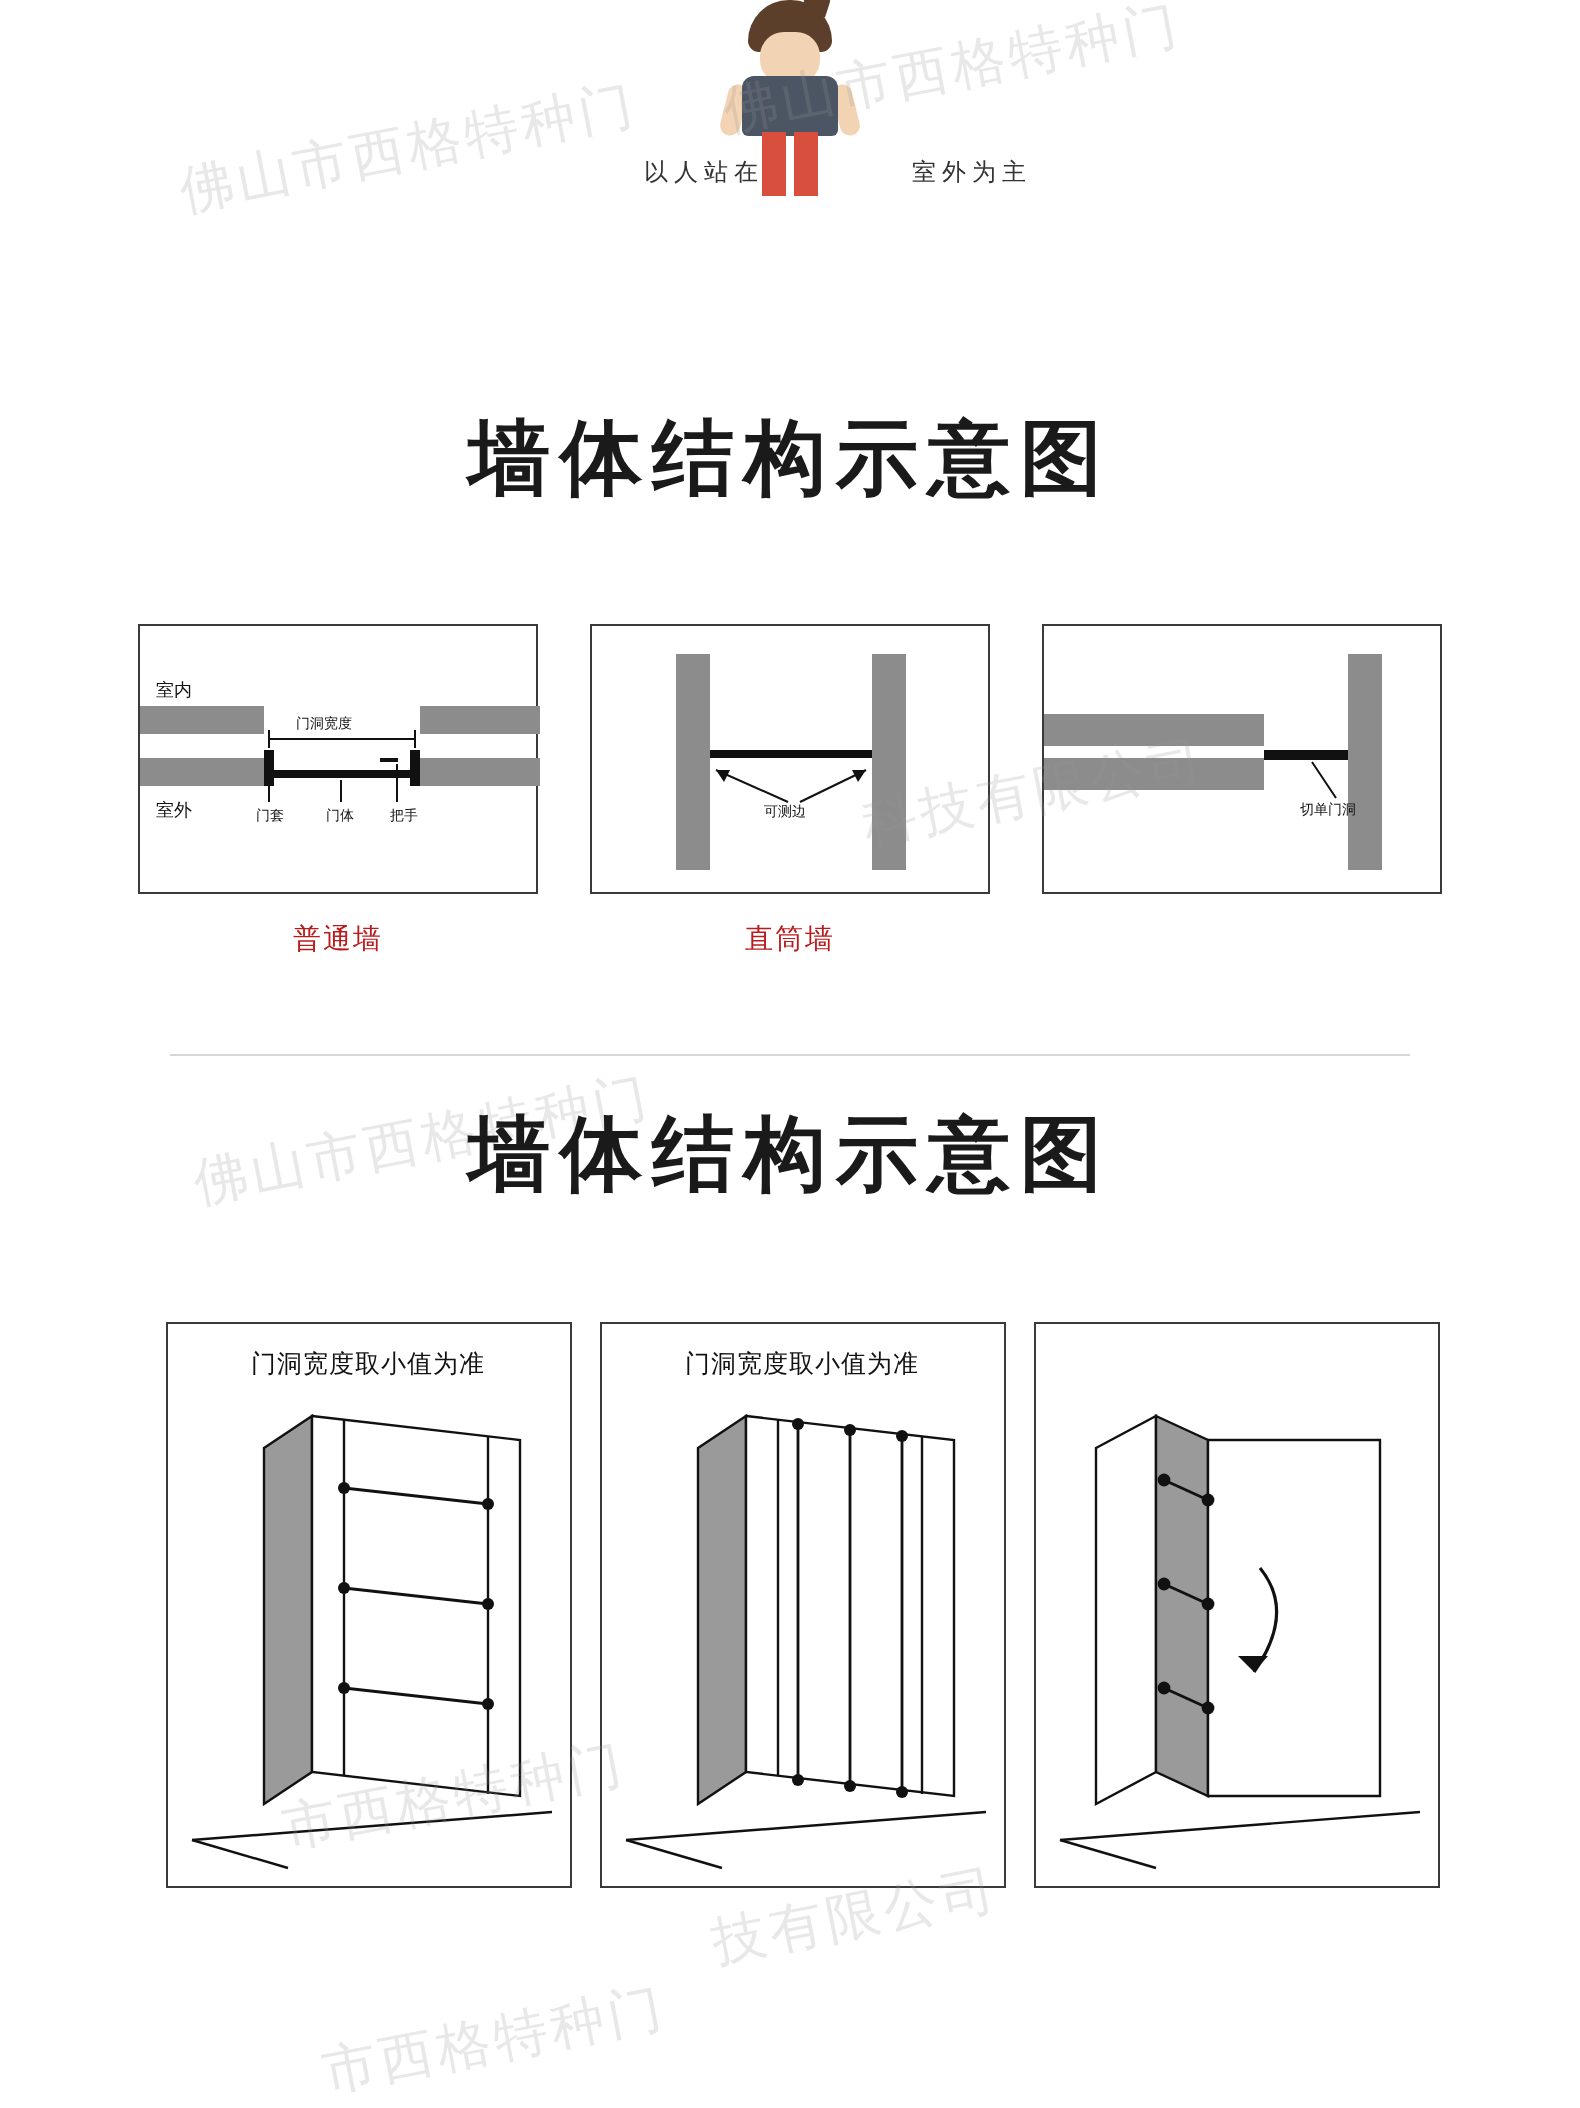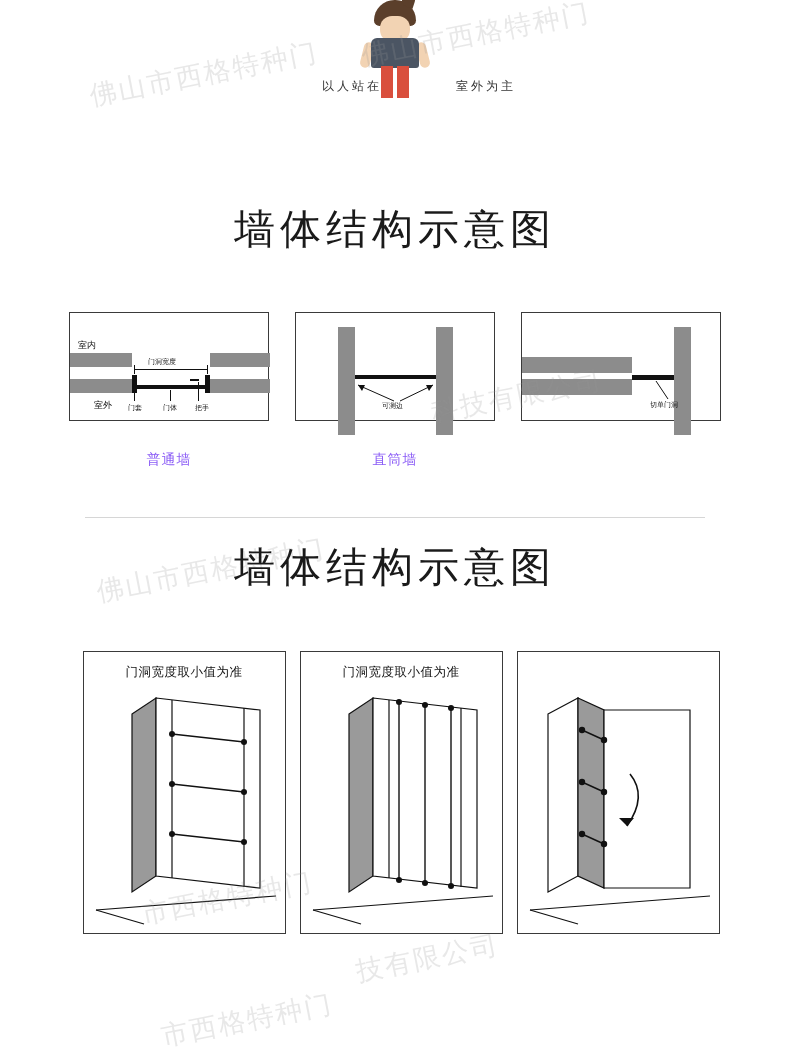--- a/index.html
+++ b/index.html
@@ -113,50 +113,50 @@
     color: #333;
     margin-left: 48px;
   }
   .caption-left { margin-right: 74px; }
   .caption-right { margin-left: 0px; }
 
   
   .section-heading {
     text-align: center;
     font-size: 41px;
-    font-weight: normal;
+    font-weight: bold;
     letter-spacing: 5px;
     color: #1a1a1a;
     position: relative;
     z-index: 6;
   }
   .h1-wall { margin-top: 72px; }
   .h1-door { margin-top: 22px; }
 
   
   .wall-row {
     display: flex;
     justify-content: center;
     gap: 26px;
     margin-top: 55px;
   }
   .wall-cell { width: 200px; }
   .wall-box {
     width: 200px;
-    height: 109px;
+    height: 135px;
     border: 1px solid #3a3a3a;
     position: relative;
     background: #fff;
     box-sizing: border-box;
   }
   .wall-label {
     text-align: center;
     font-size: 14px;
-    margin-top: 30px;
-    color: #8b5cf6;
+    margin-top: 14px;
+    color: #b91c1c;
     letter-spacing: 1px;
   }
   .gray { background: #8c8c8c; position: absolute; }
   .blk  { background: #111; position: absolute; }
   .tiny {
     position: absolute;
     font-size: 7px;
     color: #111;
     white-space: nowrap;
     letter-spacing: 0;
@@ -252,21 +252,21 @@
       <div class="blk" style="left:135px; top:62px; width:5px; height:18px;"></div>
 
       <div class="blk" style="left:120px; top:66px; width:9px; height:2px;"></div>
 
       <div class="blk" style="left:64px; top:56px; width:74px; height:1px;"></div>
       <div class="blk" style="left:64px; top:52px; width:1px; height:9px;"></div>
       <div class="blk" style="left:137px; top:52px; width:1px; height:9px;"></div>
       <span class="tiny" style="left:78px; top:44px;">门洞宽度</span>
 
       <span class="tiny-lbl" style="left:8px; top:26px;">室内</span>
-      <span class="tiny-lbl" style="left:24px; top:86px;">室外</span>
+      <span class="tiny-lbl" style="left:8px; top:86px;">室外</span>
 
       <span class="tiny" style="left:58px; top:90px;">门套</span>
       <span class="tiny" style="left:93px; top:90px;">门体</span>
       <span class="tiny" style="left:125px; top:90px;">把手</span>
 
       <div class="blk" style="left:64px; top:80px; width:1px; height:8px;"></div>
       <div class="blk" style="left:100px; top:77px; width:1px; height:11px;"></div>
       <div class="blk" style="left:128px; top:69px; width:1px; height:19px;"></div>
     </div>
     <div class="wall-label">普通墙</div>

